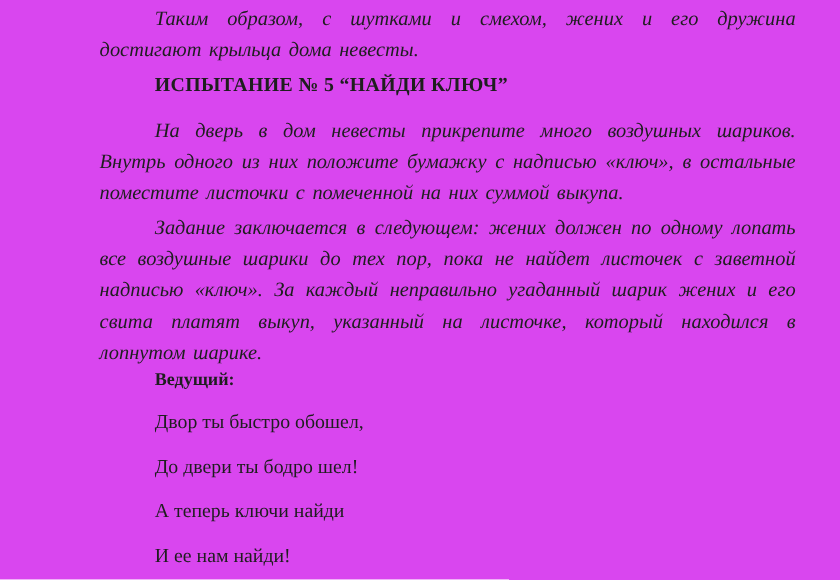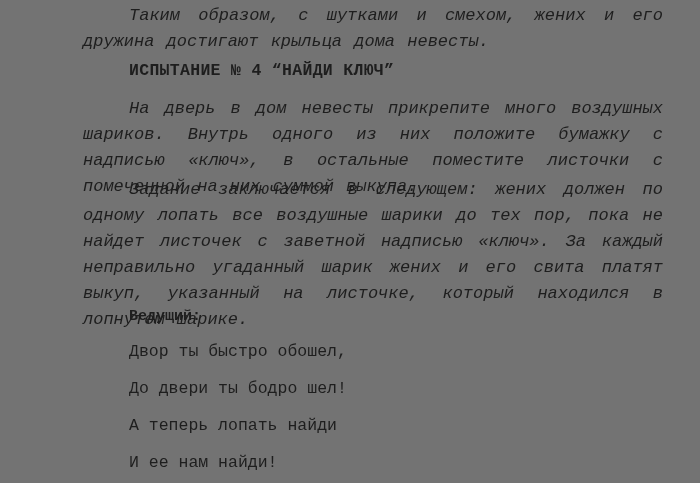--- a/index.html
+++ b/index.html
@@ -4,22 +4,22 @@
 <style>
   html, body {
     margin: 0;
     padding: 0;
     background: #ffffff;
   }
   .doc-page {
     position: relative;
     width: 700px;
     height: 483px;
-    background: #737373;
-    font-family: Liberation Mono, monospace;
+    background: #d946ef;
+    font-family: Liberation Serif, serif;
     color: #1e1e1e;
     overflow: hidden;
   }
   .para {
     position: absolute;
     left: 83px;
     width: 580px;
     font-style: italic;
     font-size: 17px;
     line-height: 26px;
@@ -65,29 +65,29 @@
   .v2 { top: 415px; }
   .v3 { top: 452px; }
 </style>
 </head>
 <body>
 
 <div class="doc-page">
 
   <p class="para p1">Таким образом, с шутками и смехом, жених и его дружина достигают крыльца дома невесты.</p>
 
-  <h2 class="heading h1">ИСПЫТАНИЕ № 4 “НАЙДИ КЛЮЧ”</h2>
+  <h2 class="heading h1">ИСПЫТАНИЕ № 5 “НАЙДИ КЛЮЧ”</h2>
 
   <p class="para p3">Задание заключается в следующем: жених должен по одному лопать все воздушные шарики до тех пор, пока не найдет листочек с заветной надписью «ключ». За каждый неправильно угаданный шарик жених и его свита платят выкуп, указанный на листочке, который находился в лопнутом шарике.</p>
 
   <p class="para p2">На дверь в дом невесты прикрепите много воздушных шариков. Внутрь одного из них положите бумажку с надписью «ключ», в остальные поместите листочки с помеченной на них суммой выкупа.</p>
 
   <p class="speaker sp">Ведущий:</p>
 
   <p class="verse-line v0">Двор ты быстро обошел,</p>
 
   <p class="verse-line v1">До двери ты бодро шел!</p>
 
-  <p class="verse-line v2">А теперь лопать найди</p>
+  <p class="verse-line v2">А теперь ключи найди</p>
 
   <p class="verse-line v3">И ее нам найди!</p>
 
 </div>
 
 </body></html>

